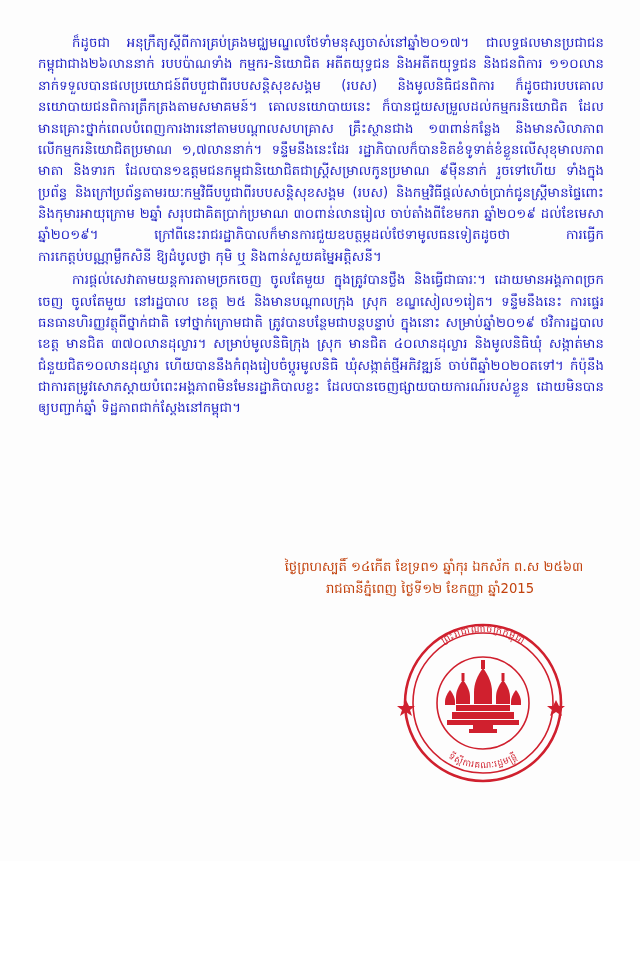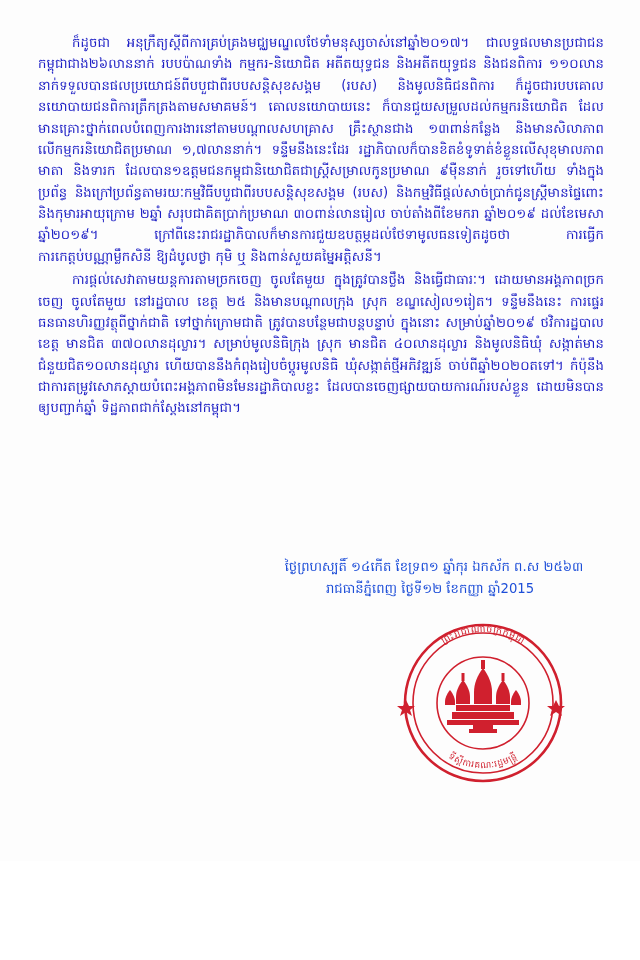--- a/index.html
+++ b/index.html
@@ -36,21 +36,21 @@
     word-spacing: 0.4px;
   }
   .para.indent {
     text-indent: 34px;
   }
   .sign-block {
     position: absolute;
     left: 240px;
     top: 556px;
     width: 380px;
-    color: #1d4ed8;
+    color: #c2410c;
     font-size: 13.2px;
     line-height: 1.7;
     text-align: center;
   }
   .sign-line {
     display: block;
     white-space: nowrap;
   }
   .sign-line.first {
     margin-left: 8px;

